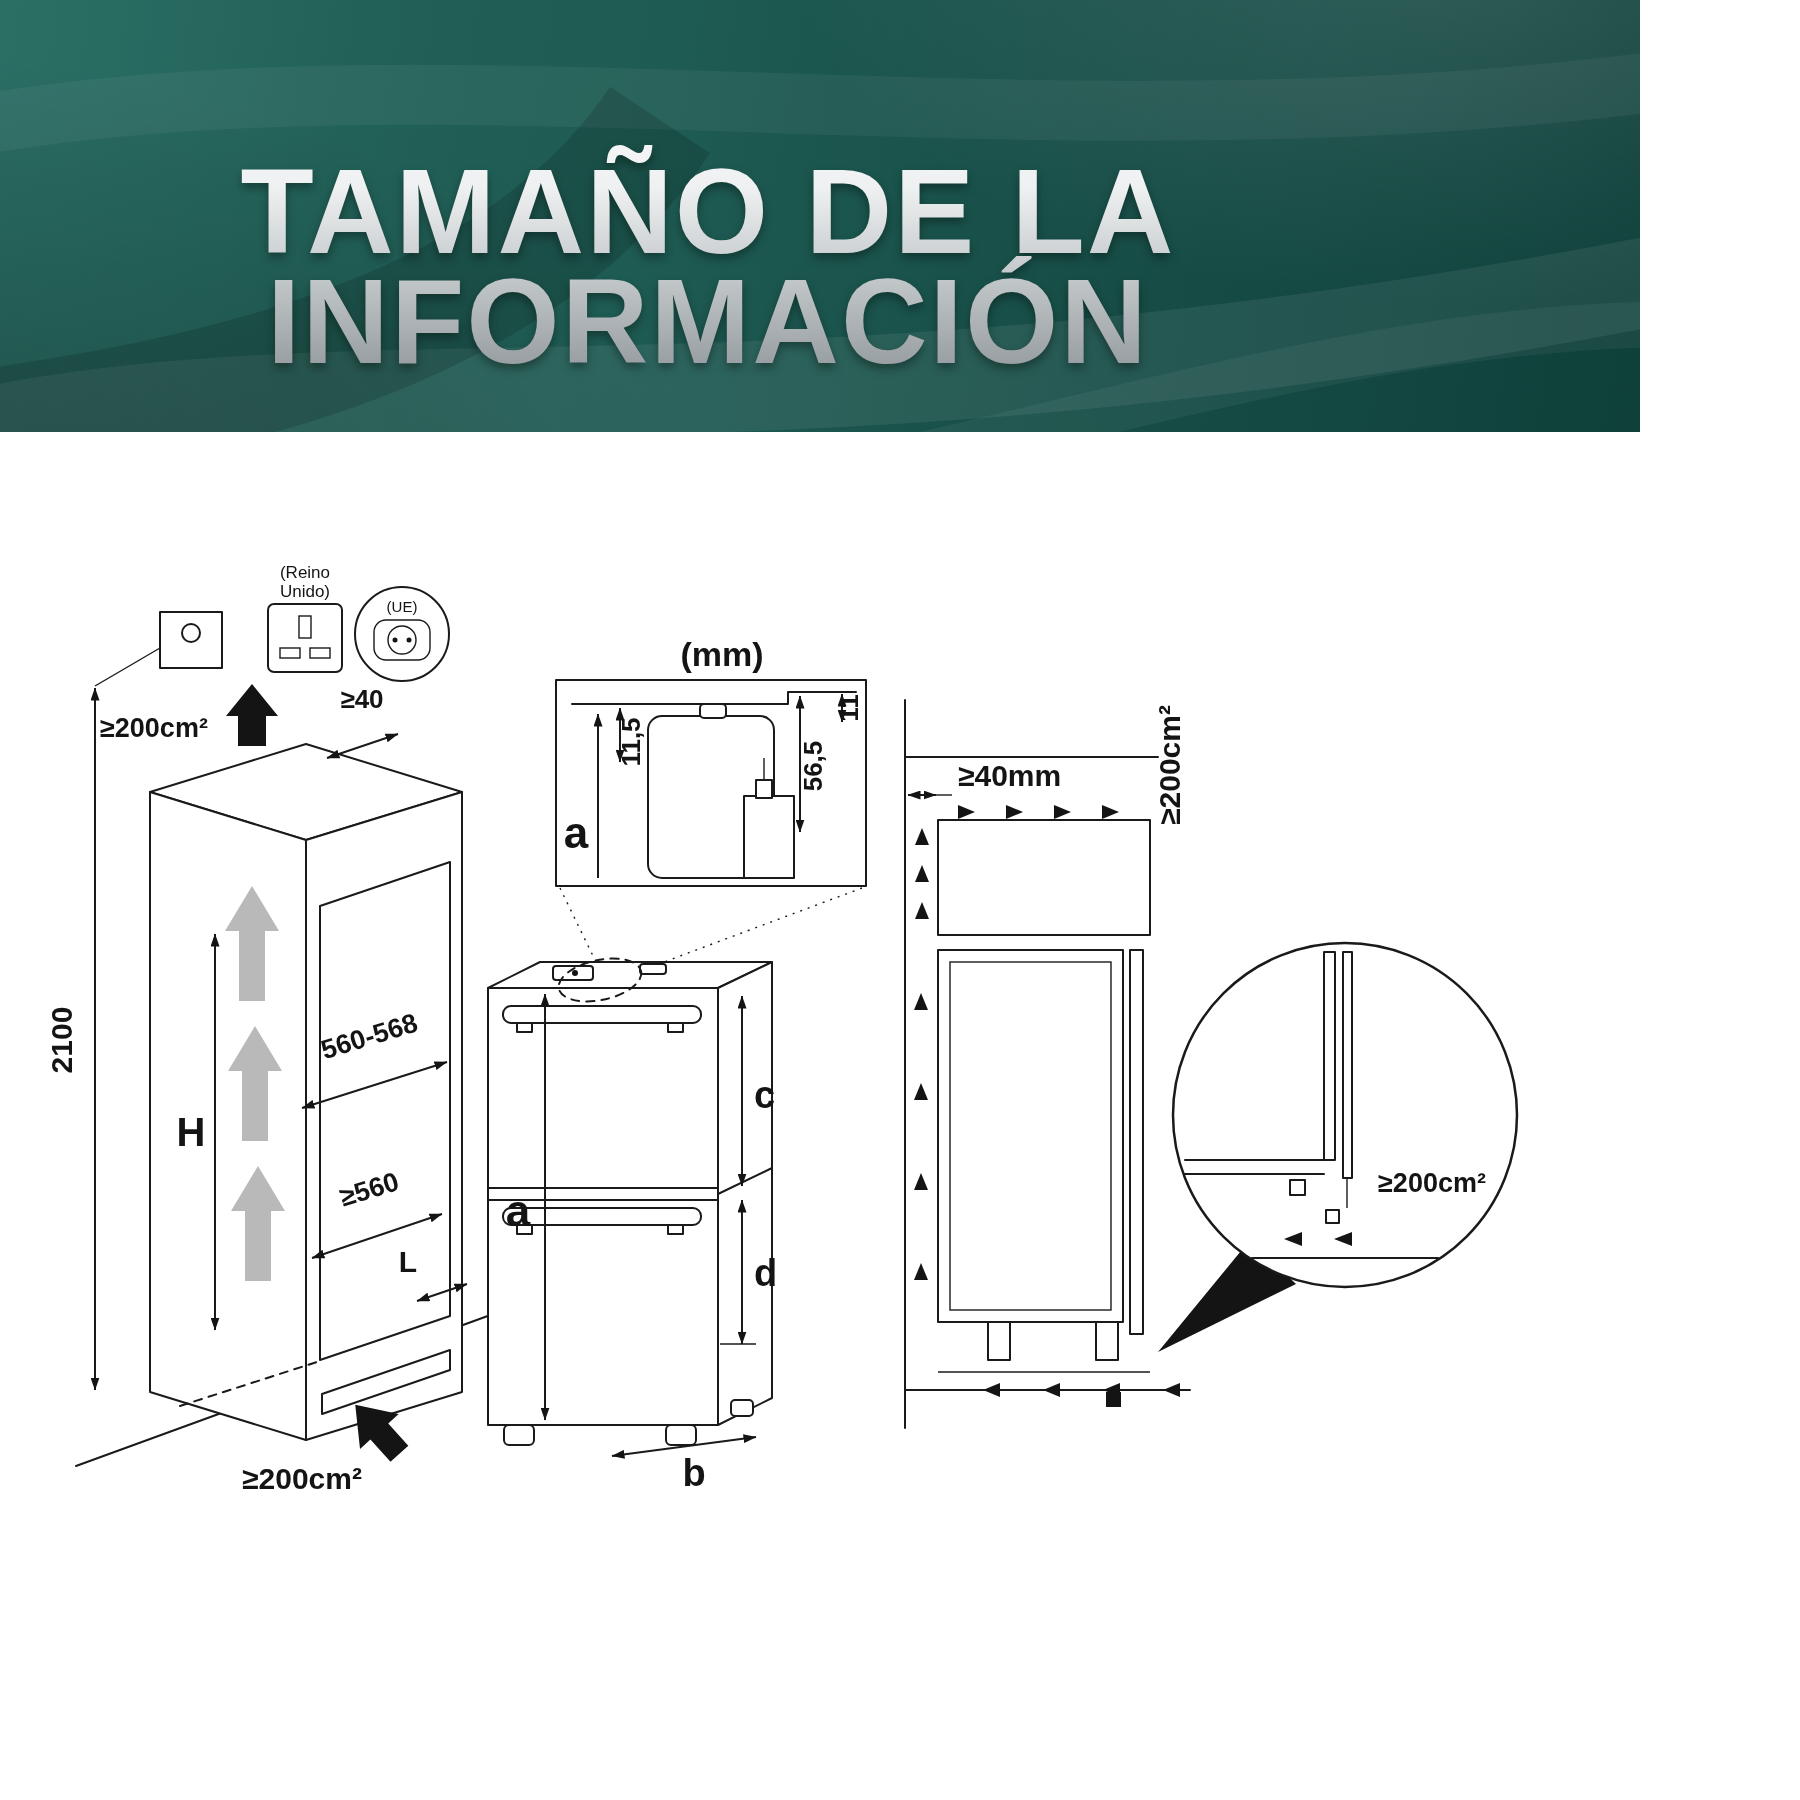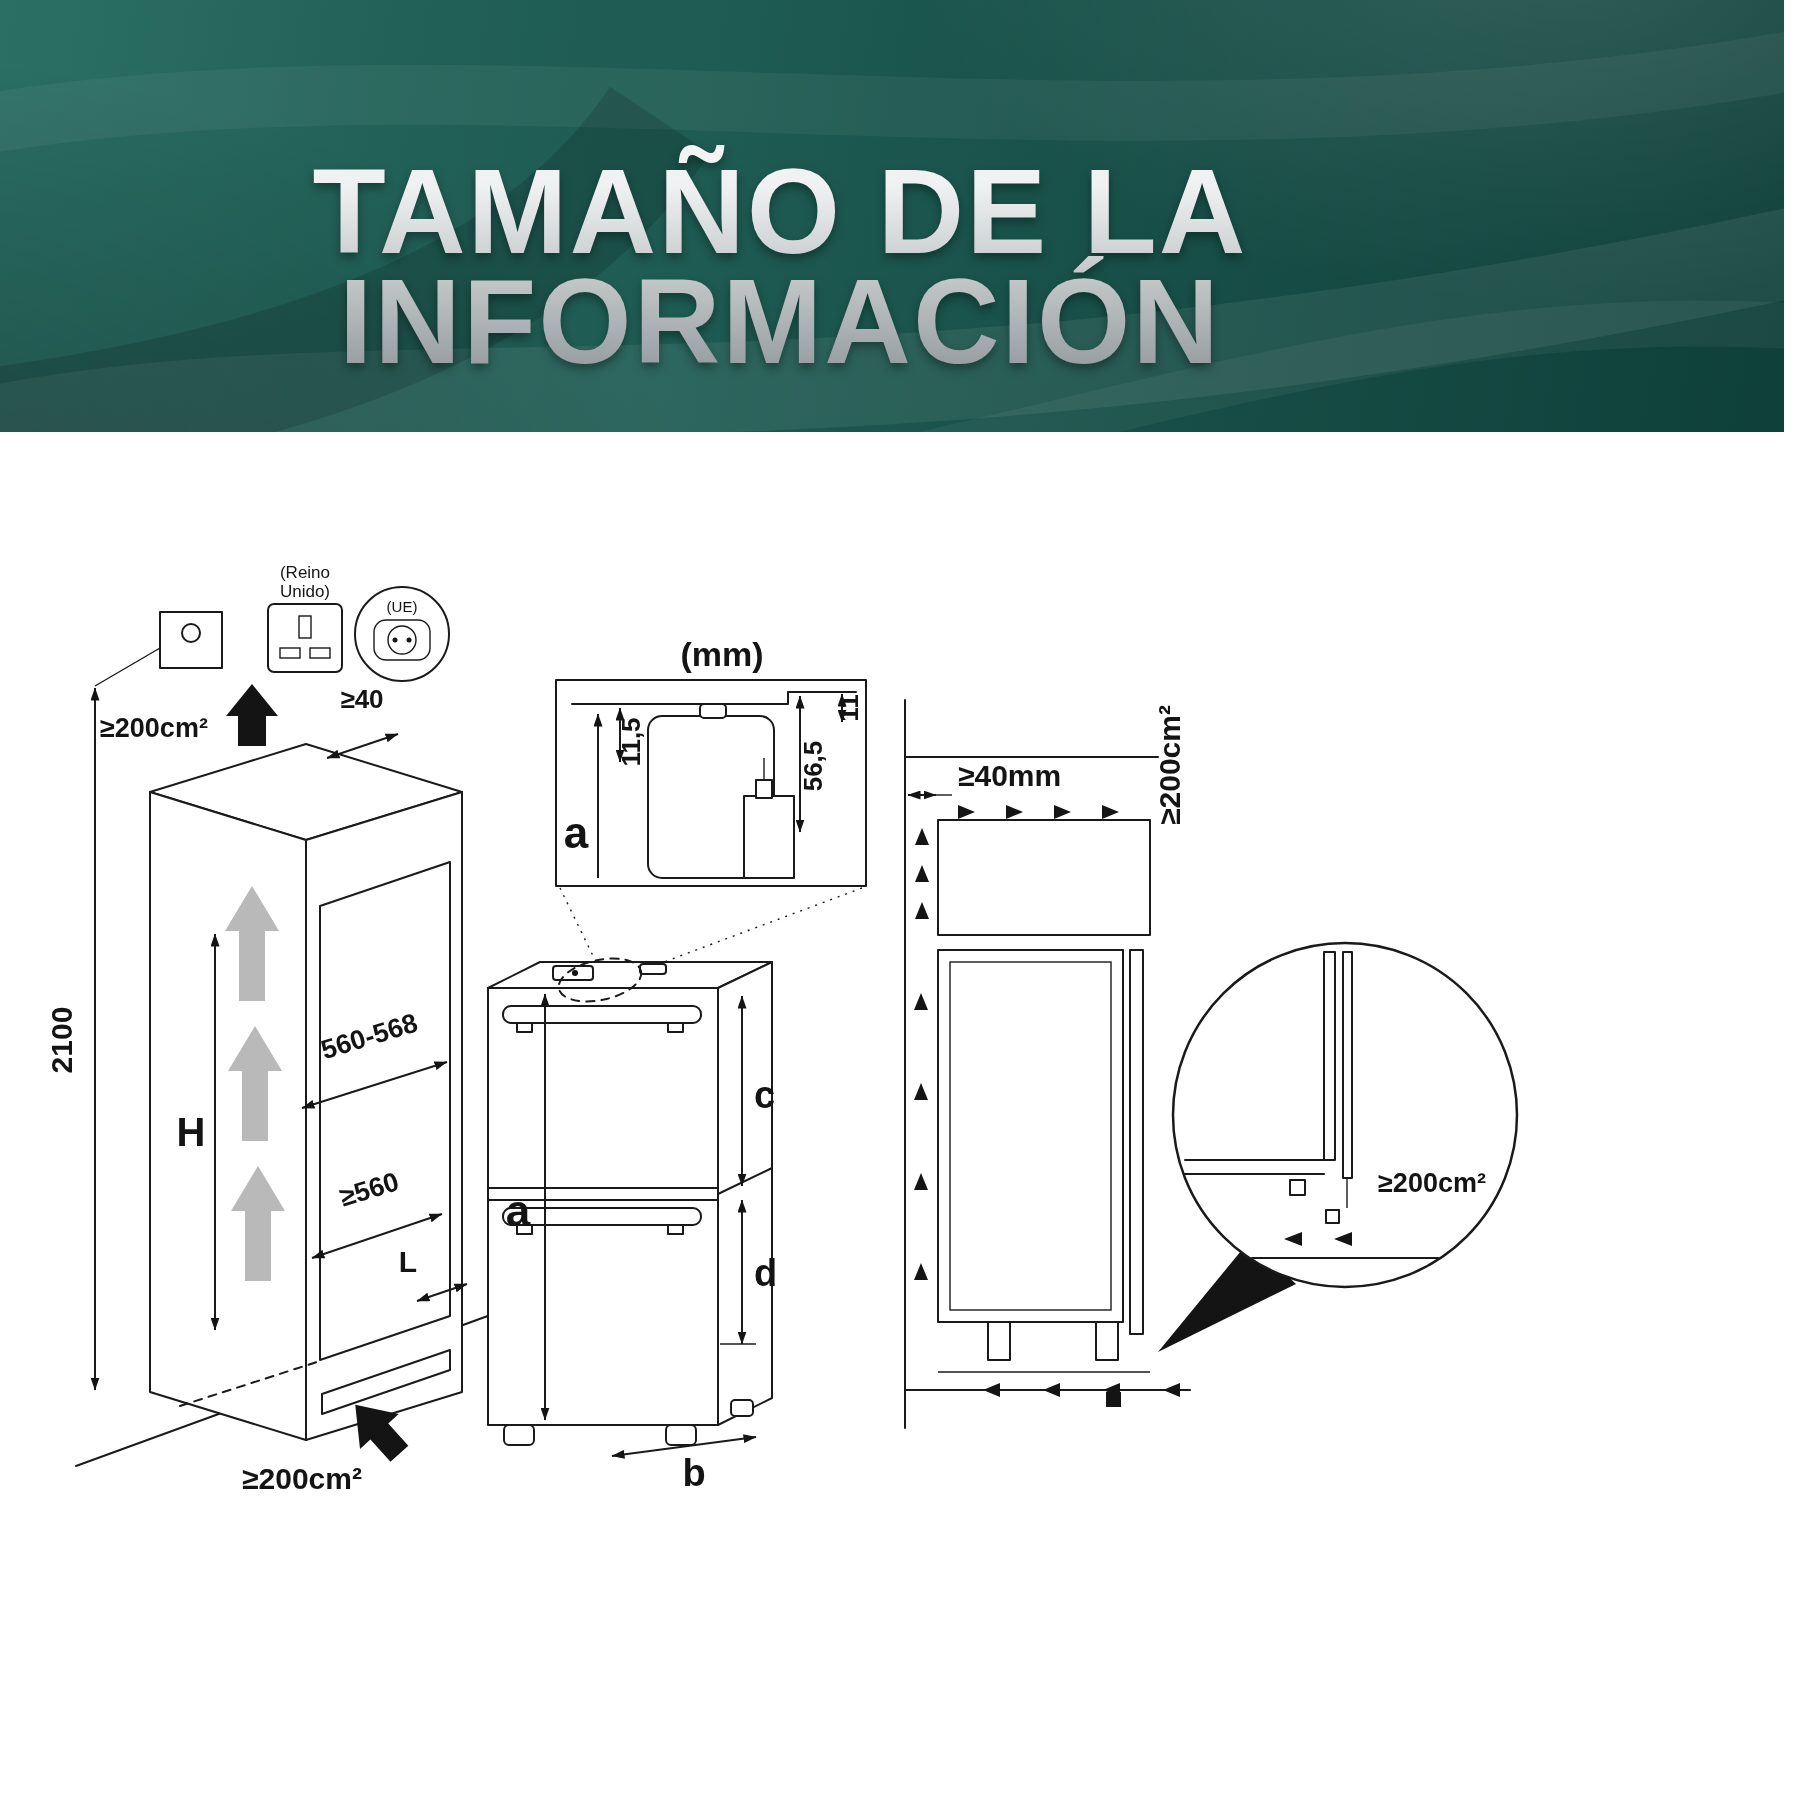--- a/index.html
+++ b/index.html
@@ -1,20 +1,20 @@
 <!DOCTYPE html>
 <html><head>
 <meta charset="utf-8">
 <style>
   html,body{margin:0;padding:0;background:#fff;font-family:"Liberation Sans",sans-serif;}
   .page{position:relative;width:1800px;height:1800px;overflow:hidden;background:#fff;}
 
   
   .banner{
-    position:absolute;top:0;left:0;width:1784px;height:432px;
+    position:absolute;top:0;left:0;width:1640px;height:432px;
     background:
       radial-gradient(1100px 620px at 88% -15%, rgba(255,255,255,0.13), rgba(255,255,255,0) 60%),
       radial-gradient(1500px 820px at -12% 128%, rgba(0,0,0,0.30), rgba(0,0,0,0) 62%),
       linear-gradient(100deg,#2a6e64 0%,#20605733 20%,#1f5d54 36%,#174e47 66%,#0f403a 100%),
       linear-gradient(100deg,#27685e 0%,#1f5d54 40%,#123f3a 100%);
   }
   .banner .swoosh{position:absolute;top:0;left:0;width:1800px;height:432px;}
   .title{
     position:relative;margin:0;padding-top:156px;width:100%;
     transform:translateX(-112px);

